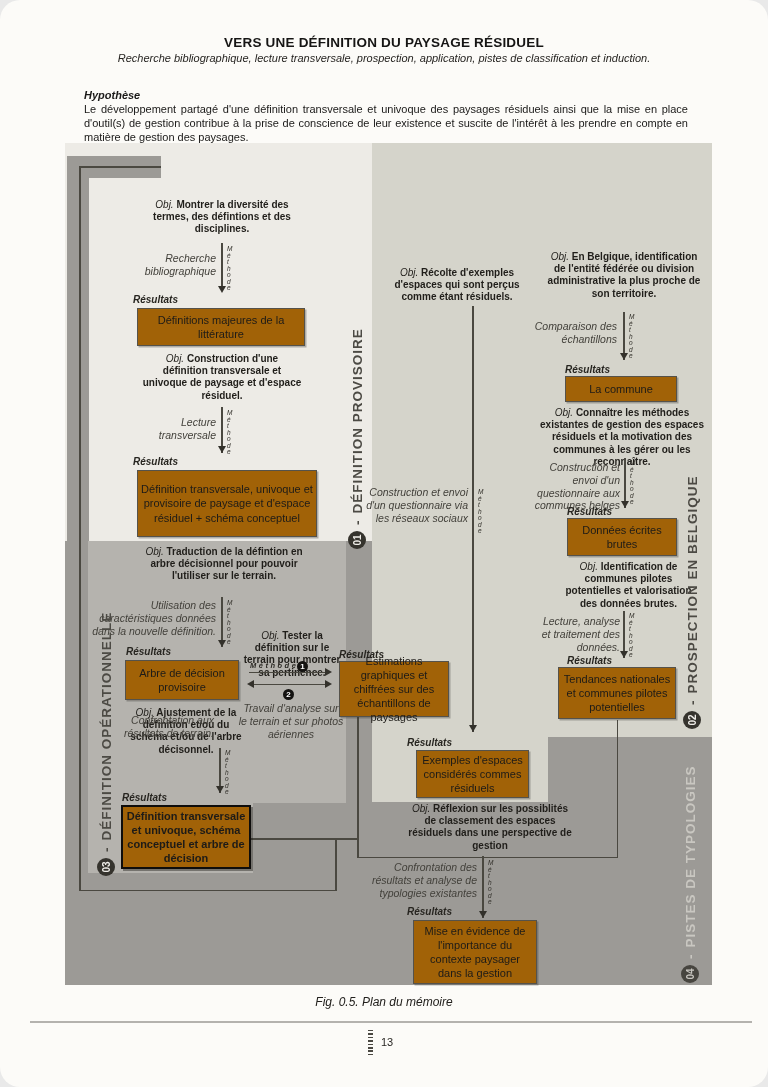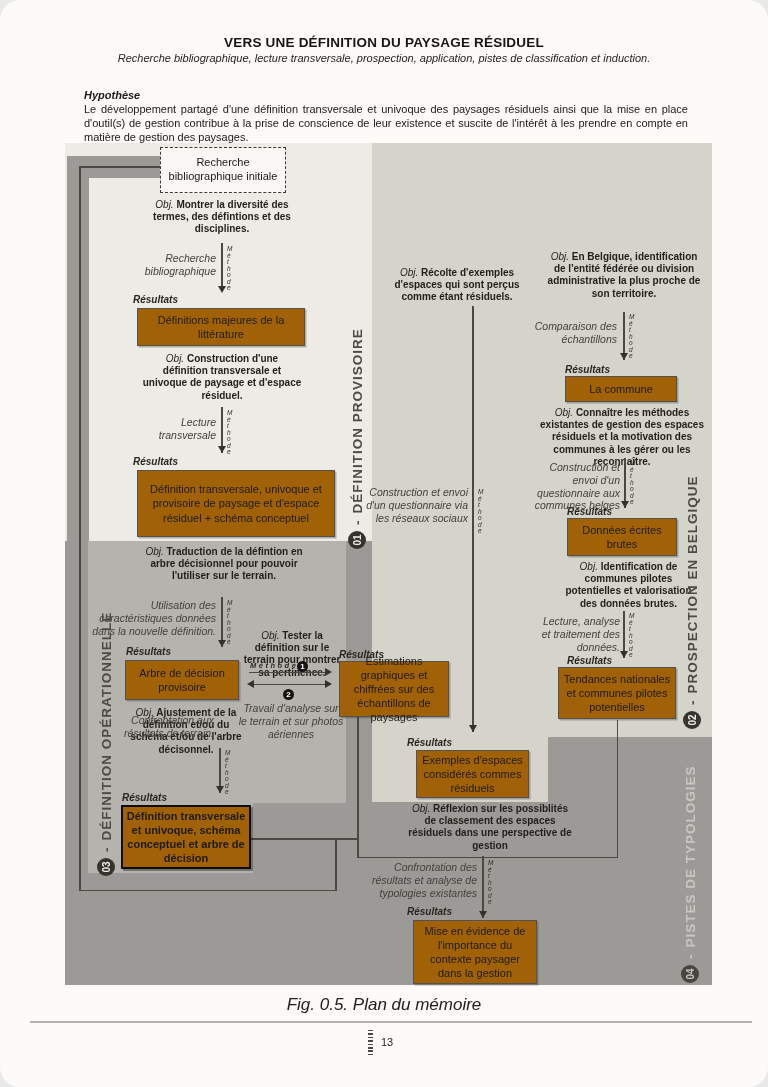--- a/index.html
+++ b/index.html
@@ -27,21 +27,21 @@
   .vword{font-size:6.5px;font-style:italic;color:#33312b;width:3px;word-break:break-all;line-height:1;}
   .msp{font-style:italic;font-size:7.5px;font-weight:bold;letter-spacing:2.5px;color:#2c2a25;}
   .marker{width:11px;height:11px;border-radius:50%;background:#141311;color:#fff;display:flex;align-items:center;
         justify-content:center;font-size:8px;font-weight:bold;}
   .vlabel{transform-origin:0 0;transform:rotate(-90deg);display:flex;align-items:center;gap:6px;
         font-weight:bold;font-size:13.5px;letter-spacing:1px;white-space:nowrap;color:#4c4a44;}
   .vlabel .numcirc{width:18px;height:18px;border-radius:50%;background:#35332d;color:#efede8;display:flex;
         align-items:center;justify-content:center;font-size:10px;font-weight:bold;letter-spacing:0;flex:0 0 auto;}
   .vlabel.lite{color:#c9c7c1;}
   .vlabel.lite .numcirc{background:#47453f;color:#c9c7c1;}
-  .cap{font-size:17px;font-style:italic;text-align:center;color:#22201d;}
+  .cap{font-size:12px;font-style:italic;text-align:center;color:#22201d;}
   .pnum{font-size:11px;color:#2a2825;}
   .pbar{background:repeating-linear-gradient(to bottom,#4a4842 0 1.5px,transparent 1.5px 3.4px);}
 </style>
 </head>
 <body>
 
 <div class="page">
 
   <div class="abs ttl" style="left:0;top:35;width:768px;top:35px;">VERS UNE DÉFINITION DU PAYSAGE RÉSIDUEL</div>
   <div class="abs sub" style="left:0;top:52px;width:768px;">Recherche bibliographique, lecture transversale, prospection, application, pistes de classification et induction.</div>
@@ -60,23 +60,20 @@
 
   <div class="abs ln" style="left:79px;top:166px;width:82px;height:1.5px;"></div>
   <div class="abs ln" style="left:79px;top:166px;width:1.5px;height:725px;"></div>
   <div class="abs ln" style="left:79px;top:889.5px;width:257px;height:1.5px;"></div>
   <div class="abs ln" style="left:335px;top:838px;width:1.5px;height:53px;"></div>
   <div class="abs ln" style="left:251px;top:838px;width:107px;height:1.5px;"></div>
   <div class="abs ln" style="left:357px;top:717px;width:1.5px;height:141px;"></div>
   <div class="abs ln" style="left:357px;top:856.5px;width:261px;height:1.5px;"></div>
   <div class="abs ln" style="left:616.5px;top:720px;width:1.5px;height:138px;"></div>
 
-  <div class="abs dashbox" style="left:160px;top:147px;width:126px;height:46px;">
-    <span>Recherche bibliographique initiale</span>
-  </div>
 
   <div class="abs obj" style="left:147px;top:199px;width:150px;">
     <span class="objp">Obj.</span> <span>Montrer la diversité des termes, des défintions et des disciplines.</span>
   </div>
   <div class="abs ln" style="left:221px;top:243px;width:1.5px;height:44px;"></div>
   <div class="abs ahd" style="left:218px;top:286px;"></div>
   <div class="abs vword" style="left:227px;top:246px;">Méthode</div>
   <div class="abs mlabel" style="left:112px;top:252px;width:104px;">Recherche bibliographique</div>
   <div class="abs res" style="left:133px;top:294px;">Résultats</div>
   <div class="abs rbox" style="left:137px;top:308px;width:168px;height:38px;">
@@ -84,21 +81,21 @@
   </div>
 
   <div class="abs obj" style="left:142px;top:353px;width:160px;">
     <span class="objp">Obj.</span> <span>Construction d'une définition transversale et univoque de paysage et d'espace résiduel.</span>
   </div>
   <div class="abs ln" style="left:221px;top:407px;width:1.5px;height:46px;"></div>
   <div class="abs ahd" style="left:218px;top:446px;"></div>
   <div class="abs vword" style="left:227px;top:410px;">Méthode</div>
   <div class="abs mlabel" style="left:136px;top:416px;width:80px;">Lecture transversale</div>
   <div class="abs res" style="left:133px;top:456px;">Résultats</div>
-  <div class="abs rbox" style="left:137px;top:470px;width:198px;height:67px;">
+  <div class="abs rbox" style="left:137px;top:470px;width:180px;height:67px;">
     <span>Définition transversale, univoque et provisoire de paysage et d'espace résiduel + schéma conceptuel</span>
   </div>
 
   <div class="abs obj" style="left:140px;top:546px;width:168px;">
     <span class="objp">Obj.</span> <span>Traduction de la défintion en arbre décisionnel pour pouvoir l'utiliser sur le terrain.</span>
   </div>
   <div class="abs ln" style="left:221px;top:597px;width:1.5px;height:50px;"></div>
   <div class="abs ahd" style="left:218px;top:640px;"></div>
   <div class="abs vword" style="left:227px;top:600px;">Méthode</div>
   <div class="abs mlabel" style="left:92px;top:599px;width:124px;">Utilisation des caractéristiques données dans la nouvelle définition.</div>

